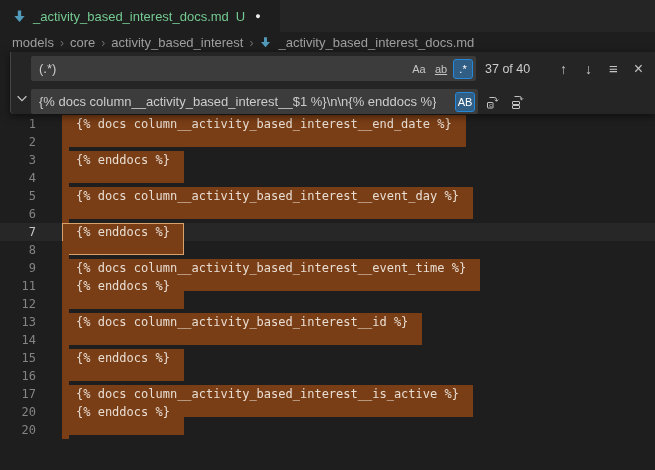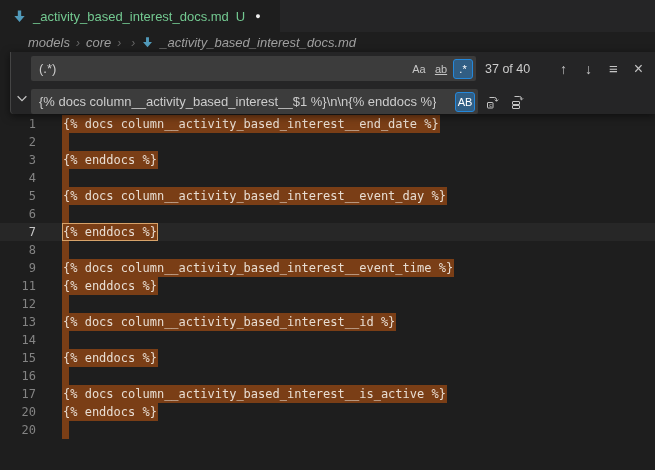--- a/index.html
+++ b/index.html
@@ -14,22 +14,22 @@
   .tab {
     background:#1e1e1e; height:32px; display:flex; align-items:center;
     padding:0 14px 0 12px; font-size:13px; min-width:280px;
   }
   .tab .ficon { display:flex; margin-right:6px; }
   .tab-label, .tab-git { color:#73c991; }
   .tab-git { margin-left:7px; }
   .tab-dot { color:#efefef; font-size:9px; margin-left:10px; }
   
   .breadcrumb {
-    height:21px; display:flex; align-items:center; padding-left:27px;
-    font-size:13px; color:#9f9f9f; background:#1e1e1e; white-space:nowrap;font-style:italic;
+    height:21px; display:flex; align-items:center; padding-left:11px;
+    font-size:13px; color:#9f9f9f; background:#1e1e1e; white-space:nowrap;
   }
   .crumb { padding:0 1px; }
   .bc-sep { color:#6a6a6a; margin:0 5px; font-size:12px; }
   .breadcrumb .ficon { display:flex; margin:0 5px 0 1px; }
   
   .findwidget {
     position:absolute; left:10px; right:0; top:52px; height:62px;
     background:#252526; z-index:10;
     border-left:1px solid #454545;
     border-bottom-left-radius:4px;
@@ -69,21 +69,21 @@
   .lines { position:absolute; left:0; right:0; top:63px; }
   .eline {
     display:flex; height:18px; line-height:18px;
     font-family:"DejaVu Sans Mono", monospace; font-size:12px; color:#e8ddd2;
   }
   .gut {
     flex:0 0 36px; text-align:right; color:#848484;
     font-size:12px; user-select:none;
   }
   .lcontent { margin-left:26px; display:flex; }
-  .match { background:#7a3e16; white-space:pre; height:18px; padding:0 1px; }
+  .match { background:#7a3e16; white-space:pre; height:32px; padding:0 14px; }
   .match.current { outline:1px solid #d7a36a; outline-offset:-1px; }
   .empty-mark { width:7px; height:18px; background:#7a3e16; }
   .eline.cur { background:rgba(255,255,255,0.045); }
   .eline.cur .gut { color:#c6c6c6; }
 </style>
 </head>
 <body>
 
 <div class="app">
 
@@ -98,20 +98,21 @@
       <span class="tab-git">U</span>
       <span class="tab-dot">●</span>
     </div>
   </div>
 
   <div class="breadcrumb">
     <span class="crumb">models</span>
     <span class="bc-sep">›</span>
     <span class="crumb">core</span>
     <span class="bc-sep">›</span>
+    <span class="crumb">activity_based_interest</span>
     <span class="bc-sep">›</span>
     <span class="ficon">
       <svg width="13" height="13" viewBox="0 0 16 16">
           <path fill="#519aba" d="M6.2 1.5h3.6v6h3.7L8 13.8 2.5 7.5h3.7z"></path>
         </svg>
     </span>
     <span class="crumb">_activity_based_interest_docs.md</span>
   </div>
 
   <div class="editor">

